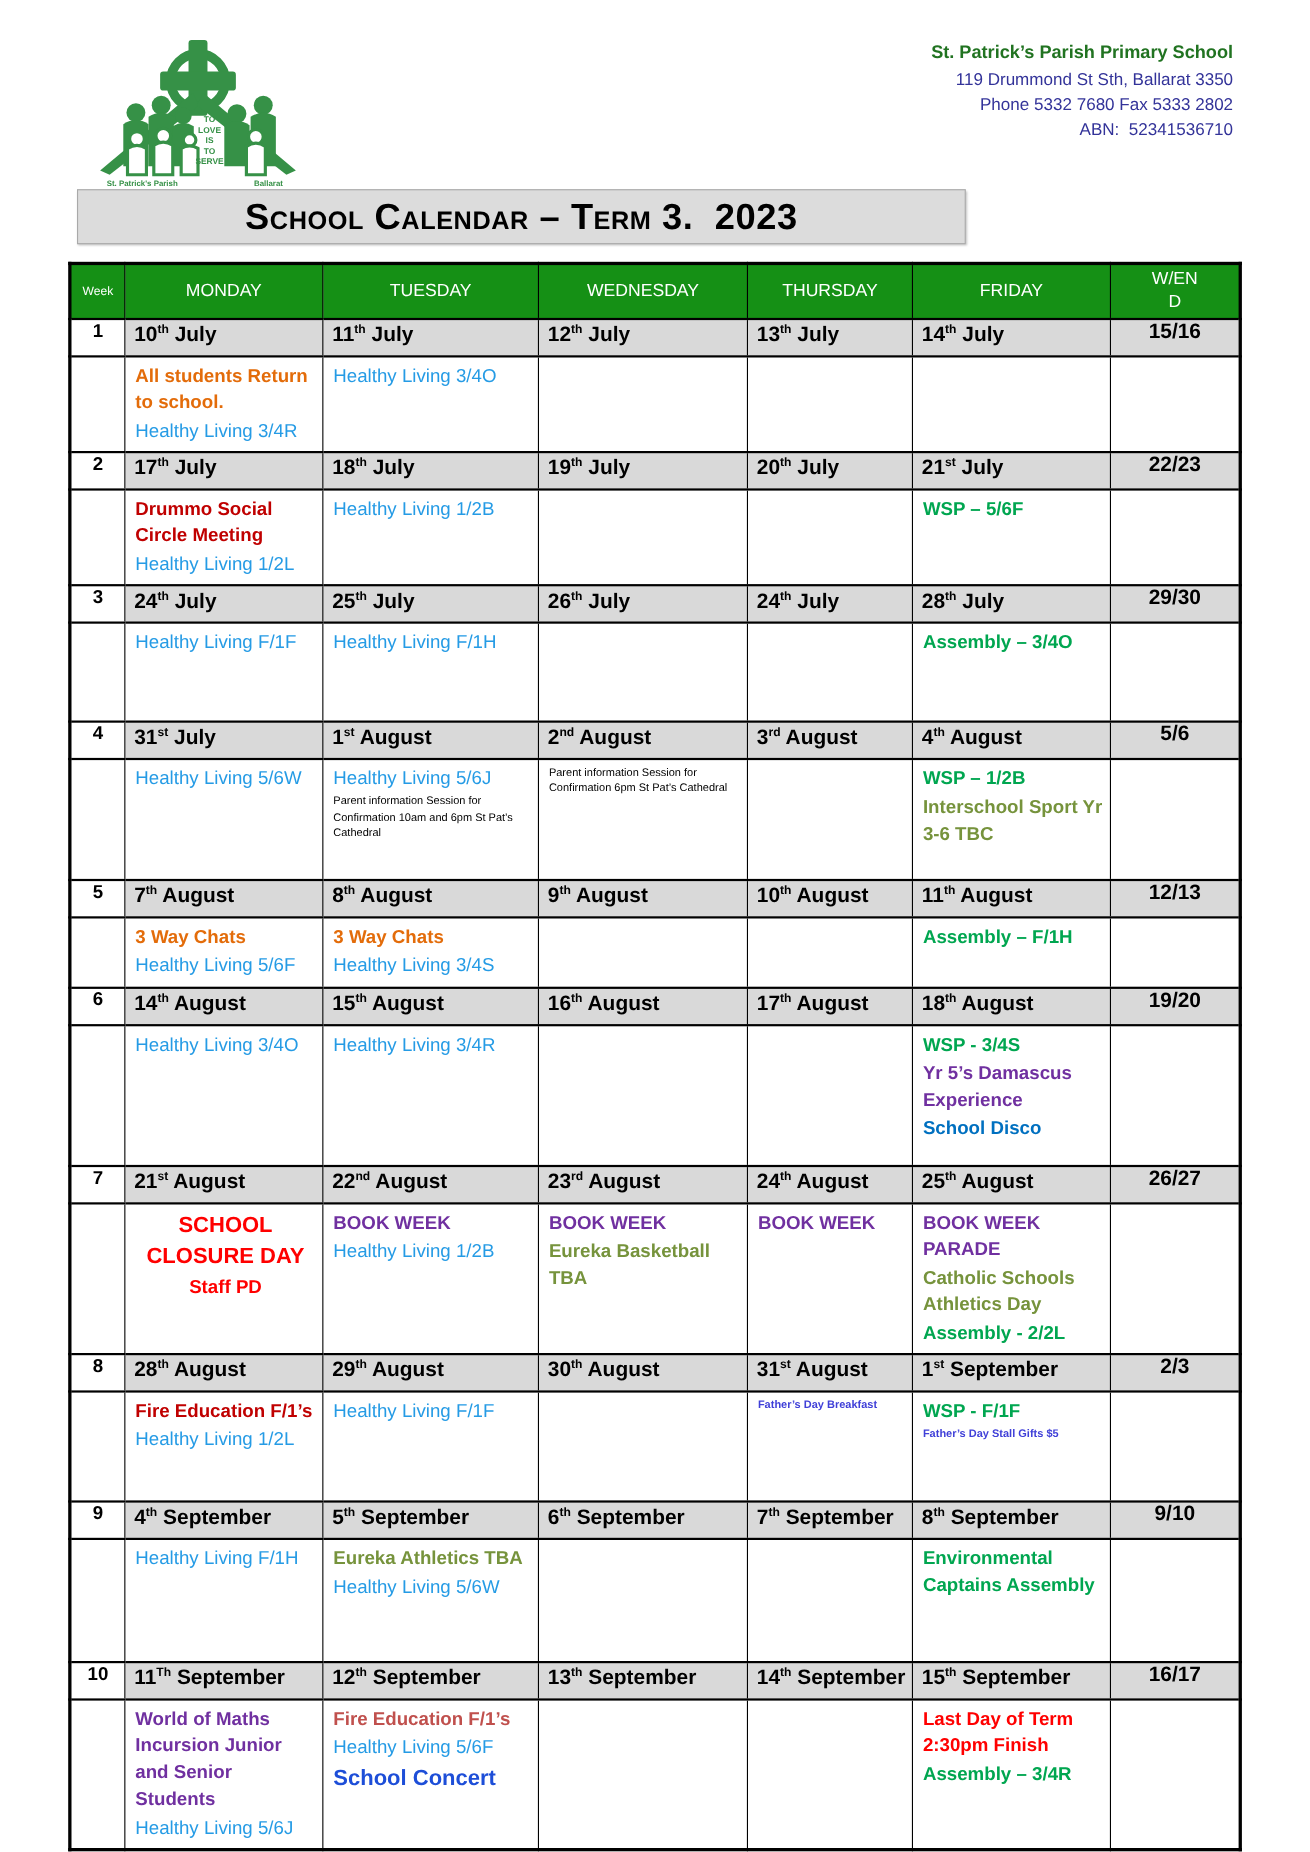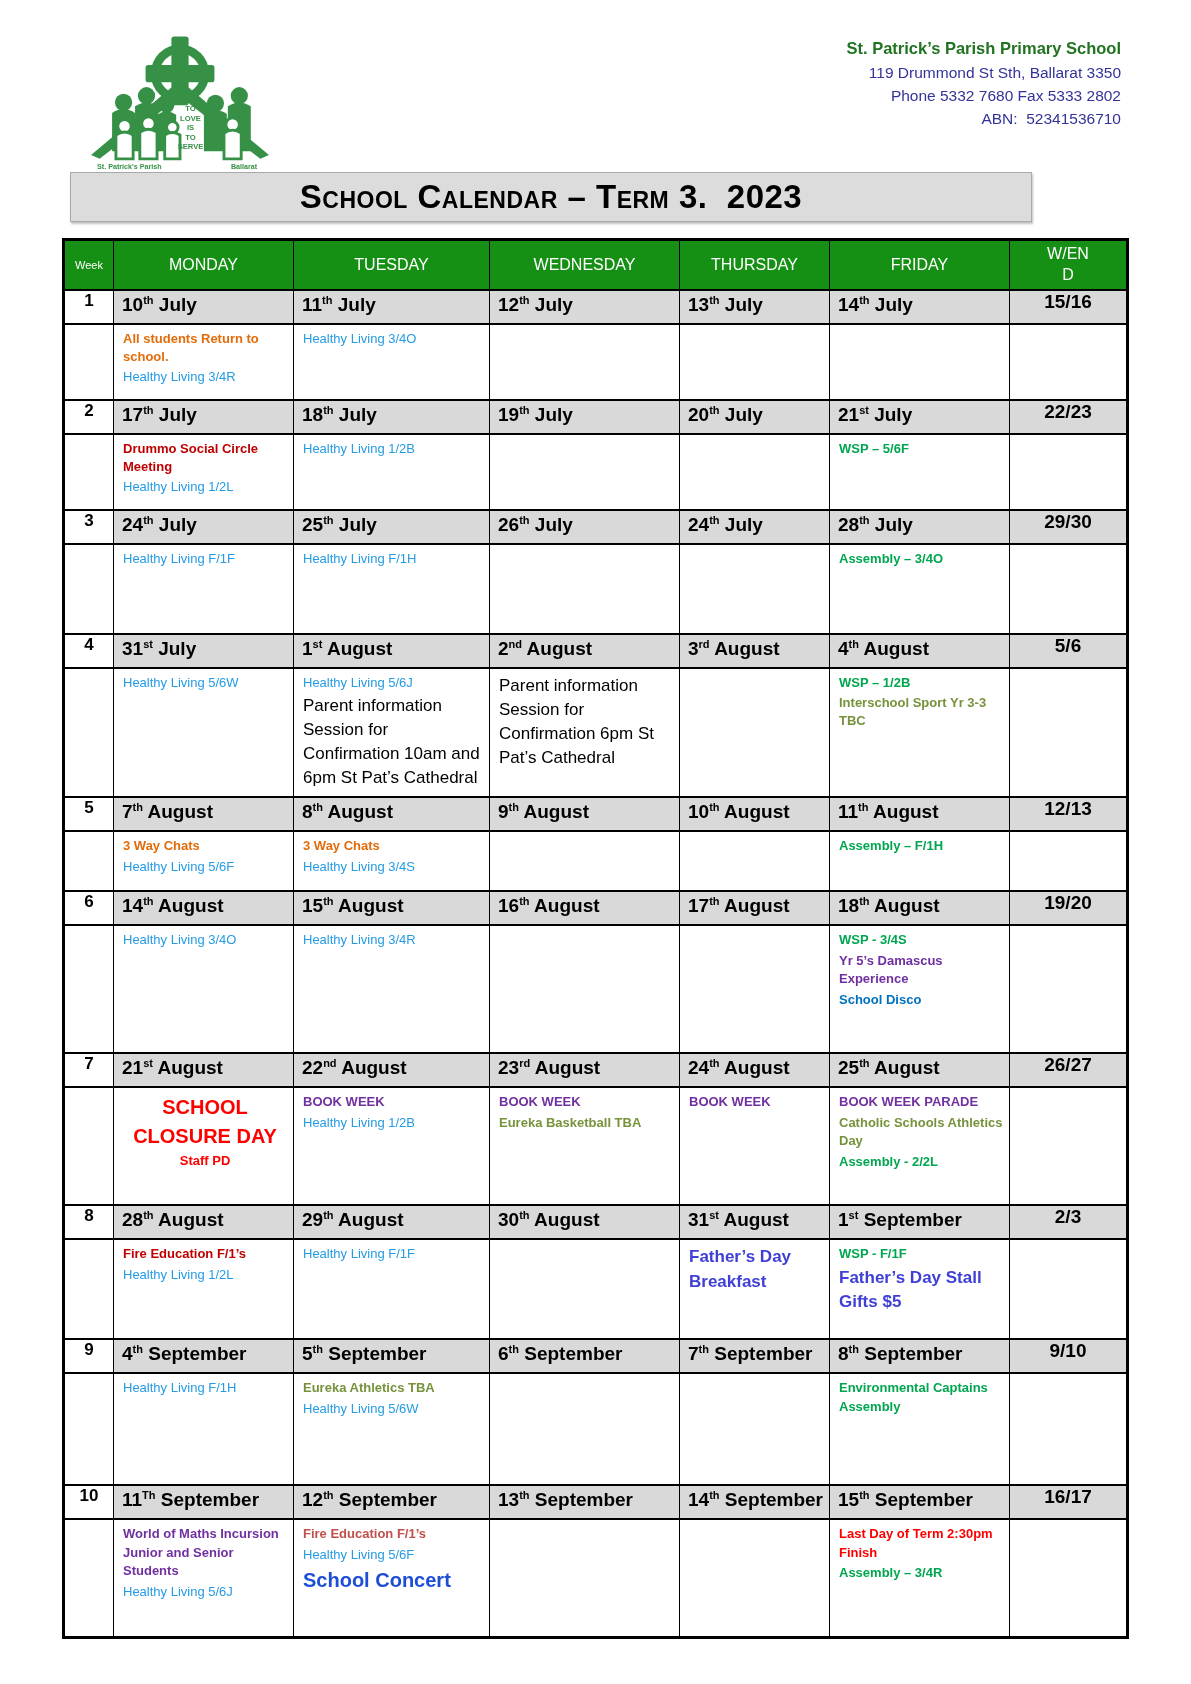--- a/index.html
+++ b/index.html
@@ -7,43 +7,43 @@
   body { font-family:"Liberation Sans", sans-serif; color:#000; }
   .page { position:relative; width:1191px; height:1684px; background:#fff; overflow:hidden; }
 
   
   .logo { position:absolute; left:70px; top:28px; width:220px; height:145px; }
   .school-info { position:absolute; right:70px; top:36px; text-align:right; line-height:1.5; }
   .school-name { color:#217321; font-weight:bold; font-size:16.5px; }
   .school-line { color:#333399; font-size:15.5px; }
 
   
-  .title-banner { position:absolute; left:70px; top:172px; width:962px; height:50px;
+  .title-banner { position:absolute; left:70px; top:172px; width:808px; height:50px;
     background:#dcdcdc; border:1px solid #a9a9a9; box-shadow:1px 2px 2px rgba(0,0,0,.25);
     display:flex; align-items:center; justify-content:center; }
   .title-banner h1 { font-size:33px; font-weight:bold; font-variant:small-caps; letter-spacing:.5px; }
 
   
   table.calendar { position:absolute; left:62px; top:238px; border-collapse:collapse;
     table-layout:fixed; width:1064px; border:3px solid #000; }
   table.calendar th, table.calendar td { border:1.5px solid #000; vertical-align:top; }
   tr.header-row th { background:#159015; color:#fff; font-weight:normal; font-size:16px;
     height:50px; vertical-align:middle; text-align:center; }
   tr.header-row th.week-h { font-size:11px; }
   tr.header-row th .wend-wrap { display:inline-block; width:46px; word-break:break-all; line-height:1.3; }
   tr.date-row td { border-top:2.5px solid #000; border-bottom:2.5px solid #000; height:34px; }
   td.date-cell { background:#d9d9d9; font-weight:bold; font-size:19px; padding:3px 0 0 8px; vertical-align:middle; }
   td.date-cell sup { font-size:11px; }
   td.week-num { background:#fff; font-weight:bold; font-size:17px; text-align:center; vertical-align:middle; }
   td.wkend-val { background:#d9d9d9; font-weight:bold; font-size:19px; text-align:center; vertical-align:middle; }
   td.wkend-col { border-left:6px solid #000; }
   td.day-cell { background:#fff; padding:5px 6px 4px 9px; }
-  .event { font-size:13px; font-weight:bold; line-height:1.42; margin-bottom:2px; }
+  .event { font-size:17px; font-weight:bold; line-height:1.42; margin-bottom:2px; }
   .event.regular { font-weight:normal; }
-  .event.sm { font-size:17px; }
+  .event.sm { font-size:10px; }
   .event.lg { font-size:20px; }
   .event.center { text-align:center; }
 </style>
 </head>
 <body>
 
 <div class="page">
 
   <svg class="logo" viewBox="0 0 230 150">
     <g fill="#369147">
@@ -212,21 +212,21 @@
           <td class="day-cell">
             <div class="event regular" style="color: rgb(37, 155, 229);">Healthy Living 5/6J</div>
             <div class="event regular sm" style="color: rgb(0, 0, 0);">Parent information Session for Confirmation 10am and 6pm St Pat’s Cathedral</div>
           </td>
           <td class="day-cell">
             <div class="event regular sm" style="color: rgb(0, 0, 0);">Parent information Session for Confirmation 6pm St Pat’s Cathedral</div>
           </td>
           <td class="day-cell"></td>
           <td class="day-cell">
             <div class="event" style="color: rgb(0, 166, 80);">WSP – 1/2B</div>
-            <div class="event" style="color: rgb(118, 147, 60);">Interschool Sport Yr 3-3 TBC</div>
+            <div class="event" style="color: rgb(118, 147, 60);">Interschool Sport Yr 3-6 TBC</div>
           </td>
           <td class="wkend-col"></td>
         </tr>
         <tr class="date-row">
           <td class="week-num">5</td>
           <td class="date-cell"><span>7</span><sup>th</sup><span> August</span></td>
           <td class="date-cell"><span>8</span><sup>th</sup><span> August</span></td>
           <td class="date-cell"><span>9</span><sup>th</sup><span> August</span></td>
           <td class="date-cell"><span>10</span><sup>th</sup><span> August</span></td>
           <td class="date-cell"><span>11</span><sup>th</sup><span> August</span></td>

